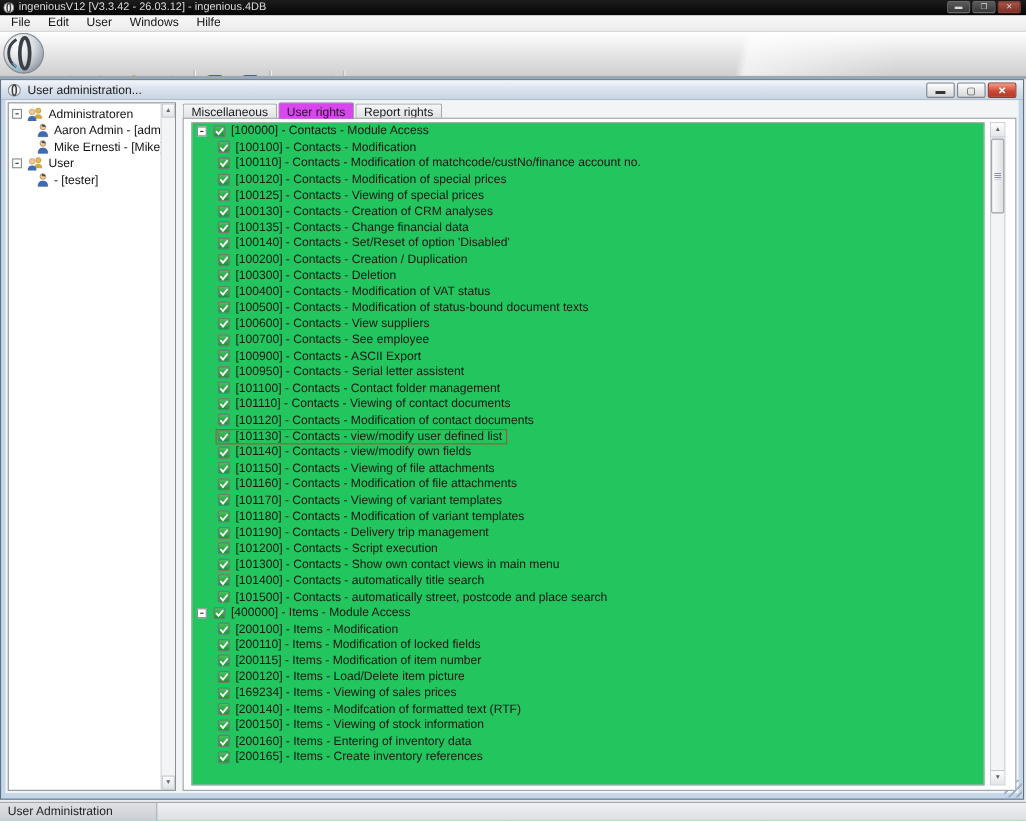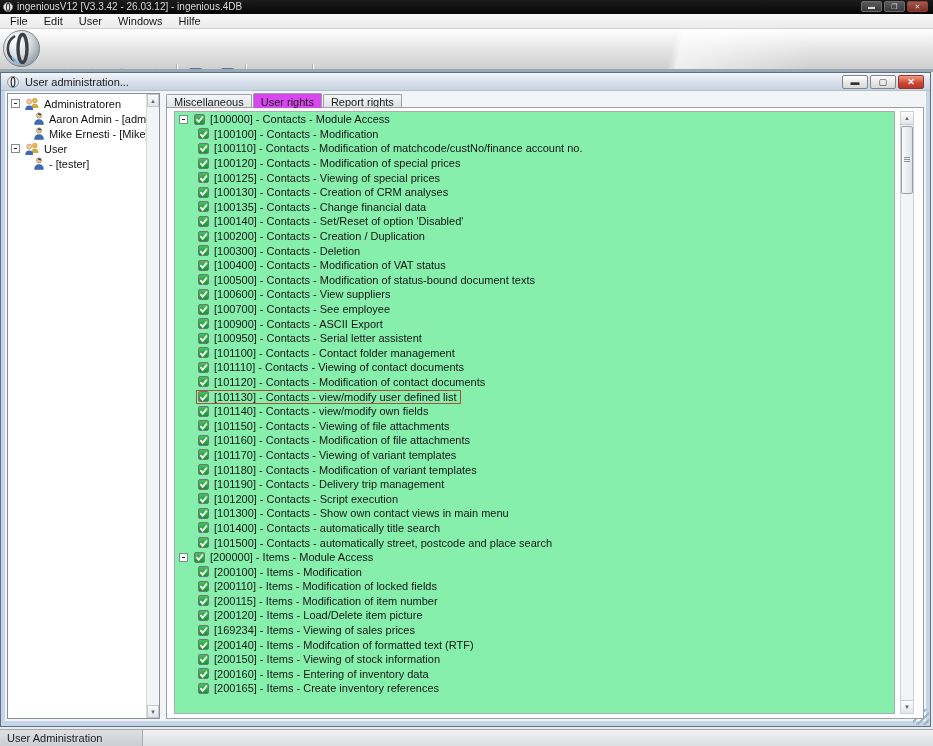--- a/index.html
+++ b/index.html
@@ -78,21 +78,21 @@
   .tabs { position:absolute; left:0; top:0; height:15px; display:flex; }
   .tab { font-size:11px; line-height:13px; padding:1px 7px 0 7px; margin-right:1px;
     border:1px solid #9aa0a6; border-bottom:none; border-radius:2px 2px 0 0;
     background:linear-gradient(#f5f6f7,#dddfe2); color:#1a1a1a; position:relative; top:1px; }
   .tab.active { background:#d946ef; top:0; line-height:14px; z-index:3; }
   .tab-panel { position:absolute; left:0; right:0; top:14px; bottom:0;
     background:#ffffff; border:1px solid #9aa0a6; z-index:2; }
 
   
   .listbox { position:absolute; left:7px; top:3px; right:28px; bottom:4px;
-    border:1px solid #a9adb2; background:#86efac; overflow:hidden; }
+    border:1px solid #a9adb2; background:#22c55e; overflow:hidden; }
   .rrow { display:flex; align-items:center; height:14.6px; font-size:11px; color:#151515;
     padding-left:21px; white-space:nowrap; }
   .rrow.module { padding-left:4px; }
   .minus { flex:0 0 auto; width:9px; height:9px; border:1px solid #848a90; background:#fff;
     position:relative; margin-right:4px; }
   .minus::after { content:''; position:absolute; left:2px; right:2px; top:3px; height:1px; background:#2a2a2a; }
   .rwrap { display:inline-flex; align-items:center; padding:0 3px 0 1px; border:1px solid transparent; }
   .rwrap.selected { border-color:#ad5038;justify-content:flex-end; }
   .cb { flex:0 0 auto; width:11px; height:11px; border:1px solid #70767c; border-radius:2px;
     background:linear-gradient(#47c15c,#16962e); margin-right:5px; }
@@ -617,21 +617,21 @@
               </span>
             </div>
             <div class="rrow module">
               <span class="minus"></span>
               <span class="rwrap">
                 <span class="cb">
                   <svg viewBox="0 0 10 10">
                     <path d="M2 5.2 l2.1 2.4 L8.3 2.4" stroke="#fff" stroke-width="1.9" fill="none" stroke-linecap="round"></path>
                   </svg>
                 </span>
-                <span>[200000] - Items - Module Access</span>
+                <span>[400000] - Items - Module Access</span>
               </span>
             </div>
             <div class="rrow">
               <span class="rwrap">
                 <span class="cb">
                   <svg viewBox="0 0 10 10">
                     <path d="M2 5.2 l2.1 2.4 L8.3 2.4" stroke="#fff" stroke-width="1.9" fill="none" stroke-linecap="round"></path>
                   </svg>
                 </span>
                 <span>[200100] - Items - Modification</span>

